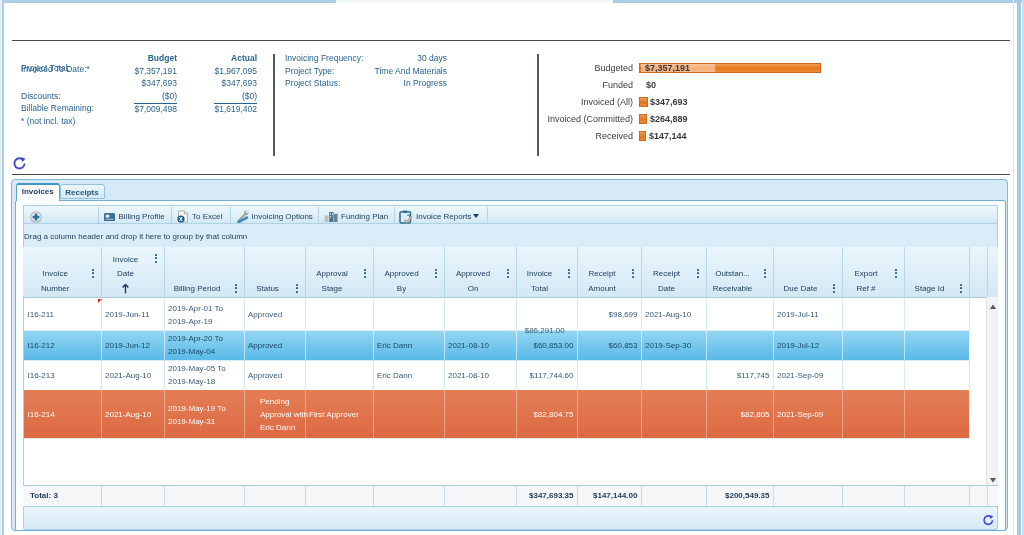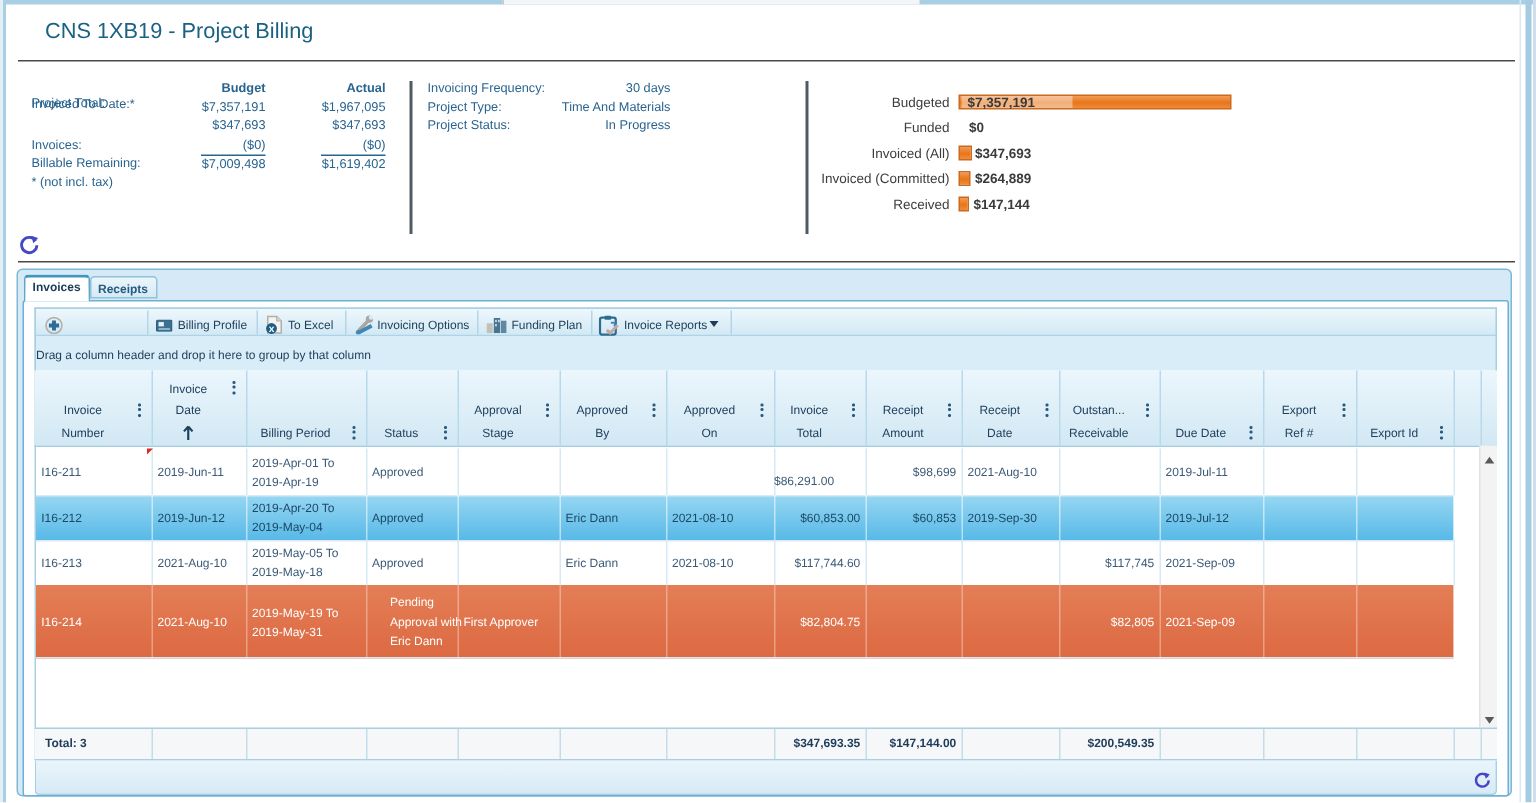--- a/index.html
+++ b/index.html
@@ -19,26 +19,25 @@
 </style></head><body>
 <div id="app">
 
 <div class="a" style="left:0;top:0;width:1024px;height:3px;background:#a8cfe3;"></div>
 <div class="a" style="left:335px;top:0;width:277px;height:3px;background:#f3f6f8;border-left:1px solid #c2c8cc;border-right:1px solid #c2c8cc;"></div>
 <div class="a" style="left:0;top:0;width:1.5px;height:535px;background:#e4eef5;"></div>
 <div class="a" style="left:1.5px;top:0;width:2.5px;height:535px;background:#a8cfe3;"></div>
 <div class="a" style="left:1012.5px;top:0;width:1.5px;height:535px;background:#d8e9f3;"></div>
 <div class="a" style="left:1017px;top:0;width:3.5px;height:535px;background:#a4cbe2;"></div>
 <div class="a" style="left:1021.5px;top:0;width:2.5px;height:535px;background:#cfdeeb;"></div>
-<div class="a" style="left:30px;top:13px;font-size:14.5px;color:#1a6183;white-space:nowrap;">CNS 1XB19 - Project Billing</div>
 <div class="a" style="left:12px;top:39.5px;width:998px;height:1.6px;background:#4a4a4a;"></div>
 <div class="a" style="left:12px;top:173.5px;width:998px;height:1.6px;background:#4a4a4a;"></div>
 <div class="a sum" style="left:21px;top:63px;">Project Total:</div>
 <div class="a sum" style="left:21px;top:64px;">Invoiced To Date:*</div>
-<div class="a sum" style="left:21px;top:90.8px;">Invoices:</div>
+<div class="a sum" style="left:21px;top:90.8px;">Discounts:</div>
 <div class="a sum" style="left:21px;top:103.2px;">Billable Remaining:</div>
 <div class="a sum" style="left:21px;top:115.6px;">* (not incl. tax)</div>
 <div class="a sum sumb r" style="left:117px;top:53.3px;width:60px;">Budget</div>
 <div class="a sum sumb r" style="left:197px;top:53.3px;width:60px;">Actual</div>
 <div class="a sum r" style="left:117px;top:65.8px;width:60px;">$7,357,191</div>
 <div class="a sum r" style="left:197px;top:65.8px;width:60px;">$1,967,095</div>
 <div class="a sum r" style="left:117px;top:78.3px;width:60px;">$347,693</div>
 <div class="a sum r" style="left:197px;top:78.3px;width:60px;">$347,693</div>
 <div class="a sum r" style="left:117px;top:90.8px;width:60px;">($0)</div>
 <div class="a sum r" style="left:197px;top:90.8px;width:60px;">($0)</div>
@@ -221,21 +220,21 @@
       <span></span>
       <span></span>
       <span></span>
     </div>
 <div class="a hct" style="left:842px;top:267.09999999999997px;width:48px;">Export<br>Ref #</div>
 <div class="a dots" style="left:894.5px;top:268.6px;">
       <span></span>
       <span></span>
       <span></span>
     </div>
-<div class="a hct" style="left:904px;top:281.7px;width:51px;">Export Id</div>
+<div class="a hct" style="left:904px;top:281.7px;width:51px;">Stage Id</div>
 <div class="a dots" style="left:959.5px;top:283.6px;">
       <span></span>
       <span></span>
       <span></span>
     </div>
 <div class="a" style="left:24px;top:330px;width:945px;height:30px;background:linear-gradient(#97d7f3,#58b9e7);"></div>
 <div class="a" style="left:24px;top:390px;width:945px;height:48.5px;background:linear-gradient(#e47e56,#dc6942);"></div>
 <div class="a" style="left:24px;top:329.5px;width:945px;height:1px;background:#d9eaf4;"></div>
 <div class="a" style="left:24px;top:359.5px;width:945px;height:1px;background:#d9eaf4;"></div>
 <div class="a" style="left:24px;top:438.0px;width:945px;height:1px;background:#d9eaf4;"></div>
@@ -293,21 +292,21 @@
 <div class="a" style="left:904px;top:390px;width:1px;height:48.5px;background:rgba(255,255,255,0.35);"></div>
 <div class="a" style="left:969px;top:299px;width:1px;height:31px;background:#d5e9f4;"></div>
 <div class="a" style="left:969px;top:330px;width:1px;height:30px;background:rgba(255,255,255,0.55);"></div>
 <div class="a" style="left:969px;top:360px;width:1px;height:30px;background:#d5e9f4;"></div>
 <div class="a" style="left:969px;top:390px;width:1px;height:48.5px;background:rgba(255,255,255,0.35);"></div>
 <div class="a" style="left:97.5px;top:299px;width:0;height:0;border-left:4.5px solid #dc2a2a;border-bottom:4.5px solid transparent;"></div>
 <div class="a bct" style="left:27.5px;top:308.4px;color:#3b5a76;">I16-211</div>
 <div class="a bct" style="left:105px;top:308.4px;color:#3b5a76;">2019-Jun-11</div>
 <div class="a bct" style="left:168px;top:301.9px;color:#3b5a76;">2019-Apr-01 To<br>2019-Apr-19</div>
 <div class="a bct" style="left:248px;top:308.4px;color:#3b5a76;">Approved</div>
-<div class="a bct" style="left:516px;top:314px;width:57.5px;text-align:left;color:#3b5a76;">$86,291.00</div>
+<div class="a bct" style="left:516px;top:324px;width:57.5px;text-align:center;color:#3b5a76;">$86,291.00</div>
 <div class="a bct" style="left:577px;top:308.4px;width:60.5px;text-align:right;color:#3b5a76;">$98,699</div>
 <div class="a bct" style="left:645px;top:308.4px;color:#3b5a76;">2021-Aug-10</div>
 <div class="a bct" style="left:777px;top:308.4px;color:#3b5a76;">2019-Jul-11</div>
 <div class="a bct" style="left:27.5px;top:338.9px;color:#1b4865;">I16-212</div>
 <div class="a bct" style="left:105px;top:338.9px;color:#1b4865;">2019-Jun-12</div>
 <div class="a bct" style="left:168px;top:332.4px;color:#1b4865;">2019-Apr-20 To<br>2019-May-04</div>
 <div class="a bct" style="left:248px;top:338.9px;color:#1b4865;">Approved</div>
 <div class="a bct" style="left:377px;top:338.9px;color:#1b4865;">Eric Dann</div>
 <div class="a bct" style="left:448px;top:338.9px;color:#1b4865;">2021-08-10</div>
 <div class="a bct" style="left:516px;top:338.9px;width:57.5px;text-align:right;color:#1b4865;">$60,853.00</div>

